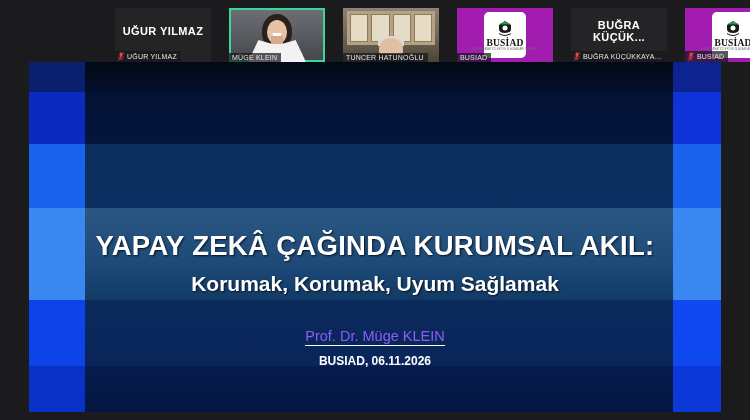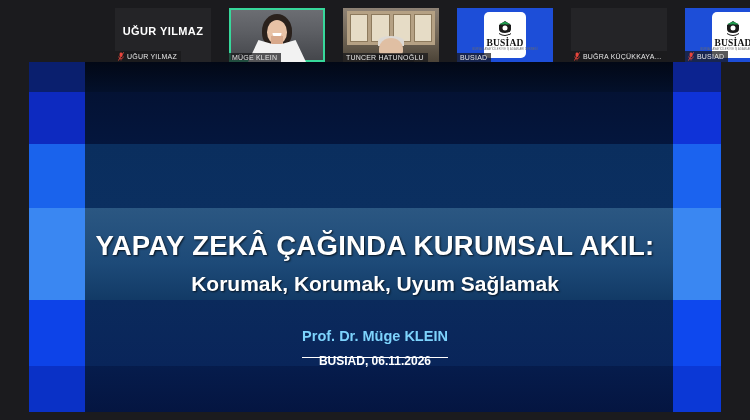--- a/index.html
+++ b/index.html
@@ -172,21 +172,21 @@
     position: absolute;
     left: 50%; bottom: 0;
     transform: translateX(-50%);
     width: 46px; height: 8px;
     background: #2e2a26;
     border-radius: 10px 10px 0 0;
   }
 
   
   .tile-logo {
-    background: #1d4ed8;
+    background: #a21caf;
     display: flex;
     align-items: center;
     justify-content: center;
   }
   .busiad-card {
     width: 42px;
     height: 46px;
     background: #ffffff;
     border-radius: 5px;
     display: flex;
@@ -287,25 +287,25 @@
     text-shadow: 1px 1px 2px rgba(0,0,0,0.7);
     font-family: "Liberation Sans", sans-serif;
   }
   .presenter {
     position: absolute;
     left: 0; top: 265px;
     width: 750px;
     text-align: center;
   }
   .presenter span {
-    color: #7dd3fc;
+    color: #8b5cf6;
     font-size: 14.5px;
-    font-weight: bold;
+    font-weight: normal;
     border-bottom: 1.5px solid #ffffff;
-    padding-bottom: 13px;
+    padding-bottom: 1px;
     font-family: "Liberation Sans", sans-serif;
   }
   .venue {
     position: absolute;
     left: 0; top: 292px;
     width: 750px;
     text-align: center;
     color: #ffffff;
     font-size: 12px;
     font-weight: bold;
@@ -378,20 +378,21 @@
       </span>
       <span class="busiad-word">BUSİAD</span>
       <span class="busiad-sub">BURSA SANAYİCİLERİ VE İŞ ADAMLARI DERNEĞİ</span>
     </div>
     <div class="tile-namebar">
       <span class="label">BUSİAD</span>
     </div>
   </div>
 
   <div class="tile tile-nameonly">
+    <div class="big-name">BUĞRA  KÜÇÜK...</div>
     <div class="tile-namebar">
       <span class="mute-icon">
         <svg viewBox="0 0 6 9" width="6" height="9">
           <rect x="1.6" y="0.4" width="2.8" height="4.6" rx="1.4" fill="#e8453c"></rect>
           <path d="M0.7 4.4a2.3 2.3 0 0 0 4.6 0" stroke="#e8453c" stroke-width="0.7" fill="none"></path>
           <line x1="3" y1="6.6" x2="3" y2="8.4" stroke="#e8453c" stroke-width="0.7"></line>
           <line x1="0.3" y1="8.6" x2="5.7" y2="0.3" stroke="#e8453c" stroke-width="0.9"></line>
         </svg>
       </span>
       <span class="label">BUĞRA KÜÇÜKKAYALA..</span>

